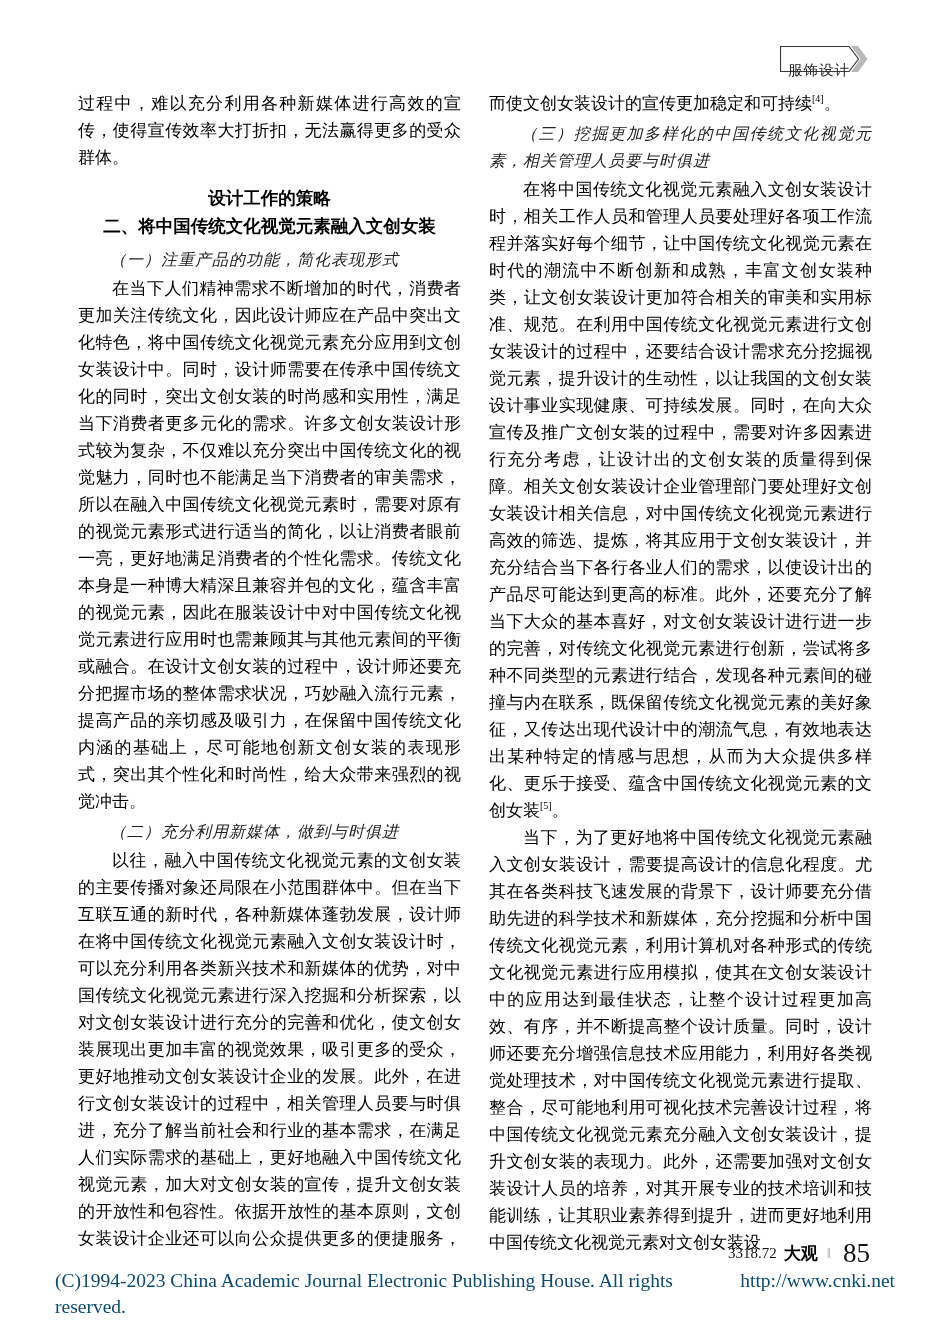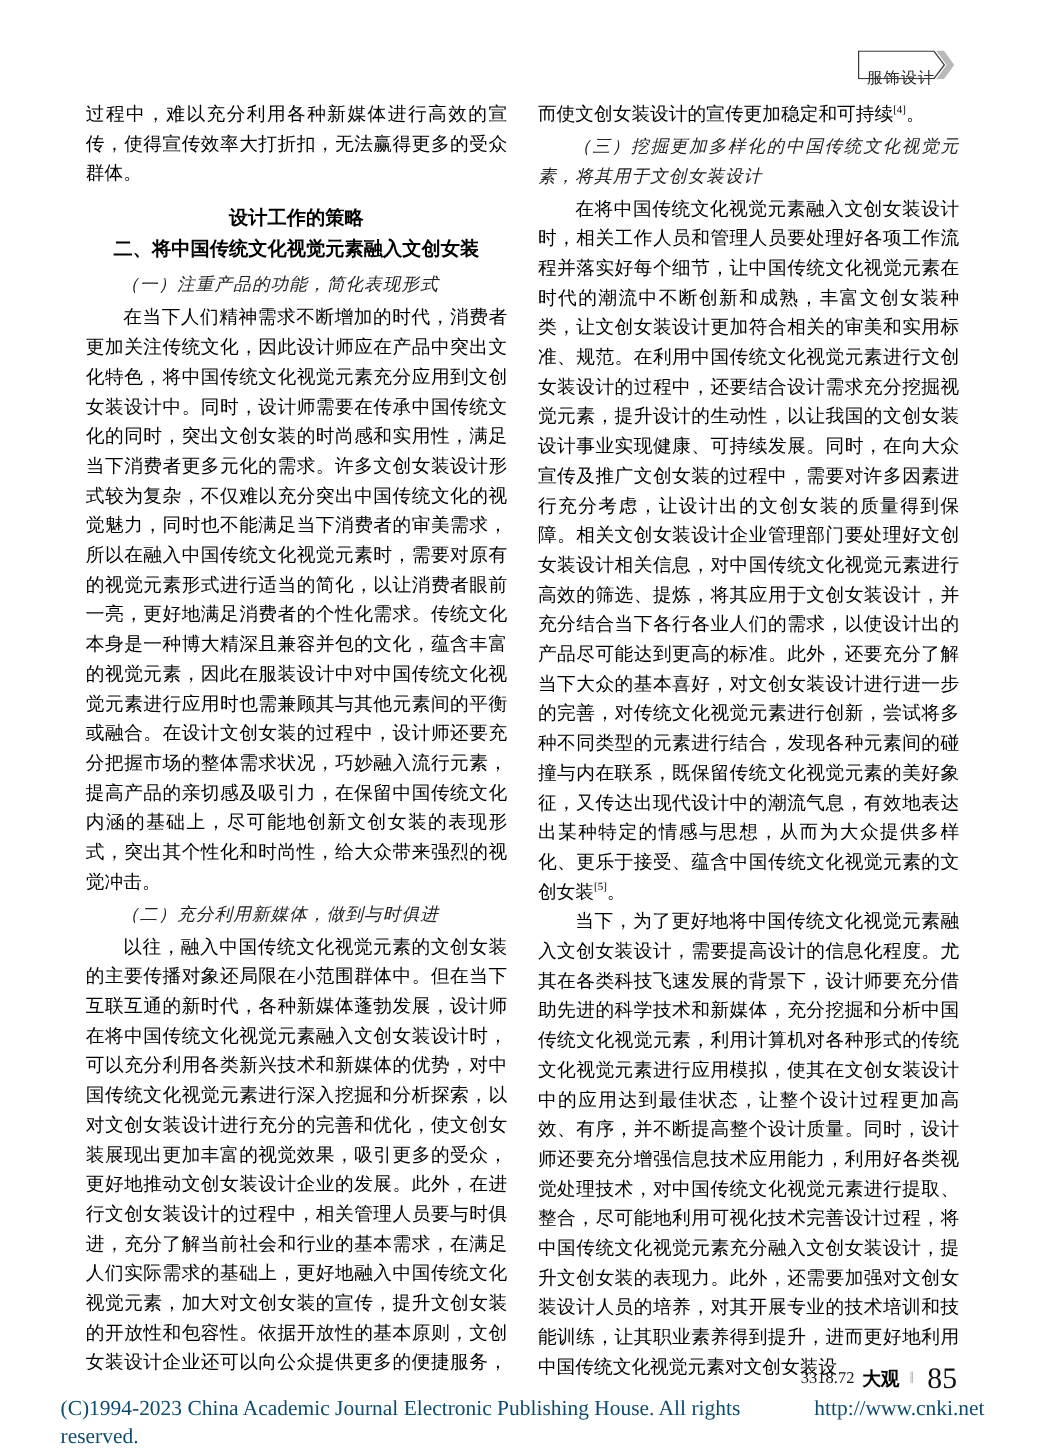--- a/index.html
+++ b/index.html
@@ -108,21 +108,21 @@
       <h3 class="subhead">（一）注重产品的功能，简化表现形式</h3>
       <p class="body indent">在当下人们精神需求不断增加的时代，消费者更加关注传统文化，因此设计师应在产品中突出文化特色，将中国传统文化视觉元素充分应用到文创女装设计中。同时，设计师需要在传承中国传统文化的同时，突出文创女装的时尚感和实用性，满足当下消费者更多元化的需求。许多文创女装设计形式较为复杂，不仅难以充分突出中国传统文化的视觉魅力，同时也不能满足当下消费者的审美需求，所以在融入中国传统文化视觉元素时，需要对原有的视觉元素形式进行适当的简化，以让消费者眼前一亮，更好地满足消费者的个性化需求。传统文化本身是一种博大精深且兼容并包的文化，蕴含丰富的视觉元素，因此在服装设计中对中国传统文化视觉元素进行应用时也需兼顾其与其他元素间的平衡或融合。在设计文创女装的过程中，设计师还要充分把握市场的整体需求状况，巧妙融入流行元素，提高产品的亲切感及吸引力，在保留中国传统文化内涵的基础上，尽可能地创新文创女装的表现形式，突出其个性化和时尚性，给大众带来强烈的视觉冲击。</p>
 
       <h3 class="subhead">（二）充分利用新媒体，做到与时俱进</h3>
       <p class="body indent">以往，融入中国传统文化视觉元素的文创女装的主要传播对象还局限在小范围群体中。但在当下互联互通的新时代，各种新媒体蓬勃发展，设计师在将中国传统文化视觉元素融入文创女装设计时，可以充分利用各类新兴技术和新媒体的优势，对中国传统文化视觉元素进行深入挖掘和分析探索，以对文创女装设计进行充分的完善和优化，使文创女装展现出更加丰富的视觉效果，吸引更多的受众，更好地推动文创女装设计企业的发展。此外，在进行文创女装设计的过程中，相关管理人员要与时俱进，充分了解当前社会和行业的基本需求，在满足人们实际需求的基础上，更好地融入中国传统文化视觉元素，加大对文创女装的宣传，提升文创女装的开放性和包容性。依据开放性的基本原则，文创女装设计企业还可以向公众提供更多的便捷服务，包括文创女装设计信息查询等。利用这些服务，让用户的在线交流更加便捷和高效，从</p>
     </div>
 
     <div class="col">
       <p class="body"><span>而使文创女装设计的宣传更加稳定和可持续</span><sup class="ref">[4]</sup><span>。</span></p>
 
-      <h3 class="subhead">（三）挖掘更加多样化的中国传统文化视觉元素，将其用于文创女装设计</h3>
+      <h3 class="subhead">（三）挖掘更加多样化的中国传统文化视觉元素，相关管理人员要与时俱进</h3>
       <p class="body indent"><span>在将中国传统文化视觉元素融入文创女装设计时，相关工作人员和管理人员要处理好各项工作流程并落实好每个细节，让中国传统文化视觉元素在时代的潮流中不断创新和成熟，丰富文创女装种类，让文创女装设计更加符合相关的审美和实用标准、规范。在利用中国传统文化视觉元素进行文创女装设计的过程中，还要结合设计需求充分挖掘视觉元素，提升设计的生动性，以让我国的文创女装设计事业实现健康、可持续发展。同时，在向大众宣传及推广文创女装的过程中，需要对许多因素进行充分考虑，让设计出的文创女装的质量得到保障。相关文创女装设计企业管理部门要处理好文创女装设计相关信息，对中国传统文化视觉元素进行高效的筛选、提炼，将其应用于文创女装设计，并充分结合当下各行各业人们的需求，以使设计出的产品尽可能达到更高的标准。此外，还要充分了解当下大众的基本喜好，对文创女装设计进行进一步的完善，对传统文化视觉元素进行创新，尝试将多种不同类型的元素进行结合，发现各种元素间的碰撞与内在联系，既保留传统文化视觉元素的美好象征，又传达出现代设计中的潮流气息，有效地表达出某种特定的情感与思想，从而为大众提供多样化、更乐于接受、蕴含中国传统文化视觉元素的文创女装</span><sup class="ref">[5]</sup><span>。</span></p>
 
       <p class="body indent">当下，为了更好地将中国传统文化视觉元素融入文创女装设计，需要提高设计的信息化程度。尤其在各类科技飞速发展的背景下，设计师要充分借助先进的科学技术和新媒体，充分挖掘和分析中国传统文化视觉元素，利用计算机对各种形式的传统文化视觉元素进行应用模拟，使其在文创女装设计中的应用达到最佳状态，让整个设计过程更加高效、有序，并不断提高整个设计质量。同时，设计师还要充分增强信息技术应用能力，利用好各类视觉处理技术，对中国传统文化视觉元素进行提取、整合，尽可能地利用可视化技术完善设计过程，将中国传统文化视觉元素充分融入文创女装设计，提升文创女装的表现力。此外，还需要加强对文创女装设计人员的培养，对其开展专业的技术培训和技能训练，让其职业素养得到提升，进而更好地利用中国传统文化视觉元素对文创女装设</p>
     </div>
 
   </div>
 
   <div class="page-info">
     <span class="issue">3318.72</span>
     <span class="journal">大观</span>

